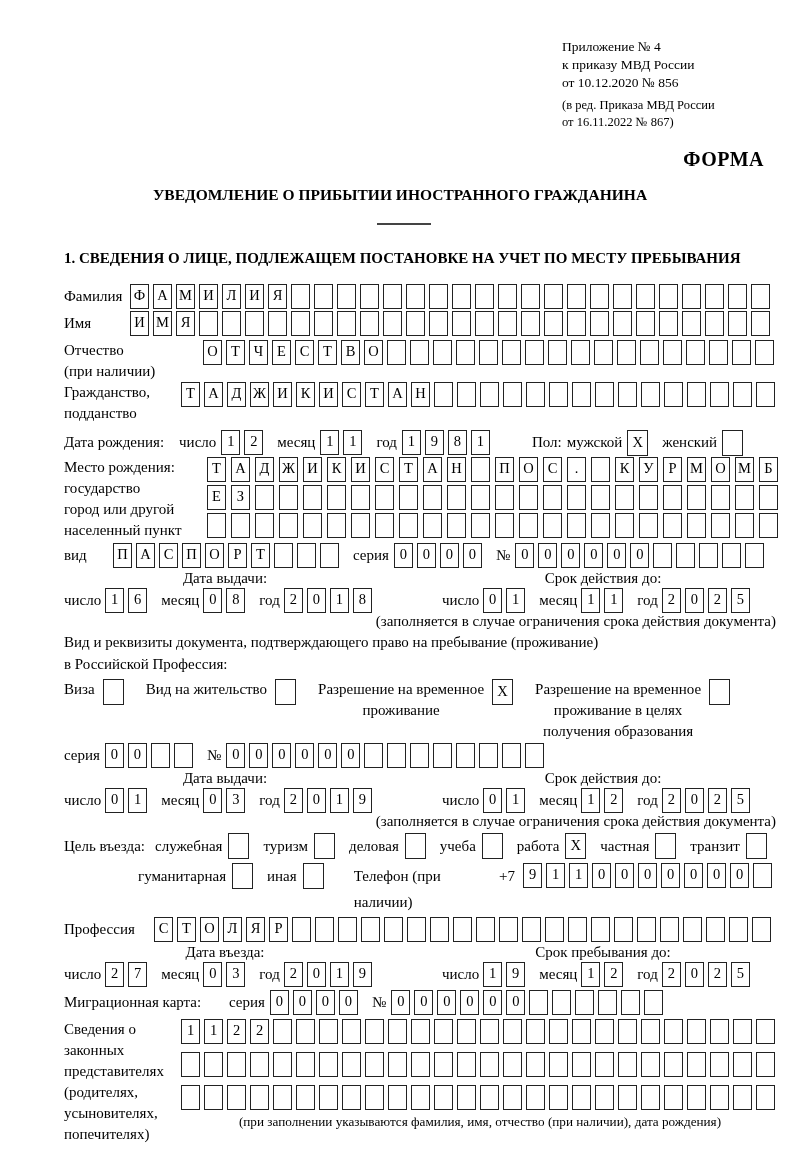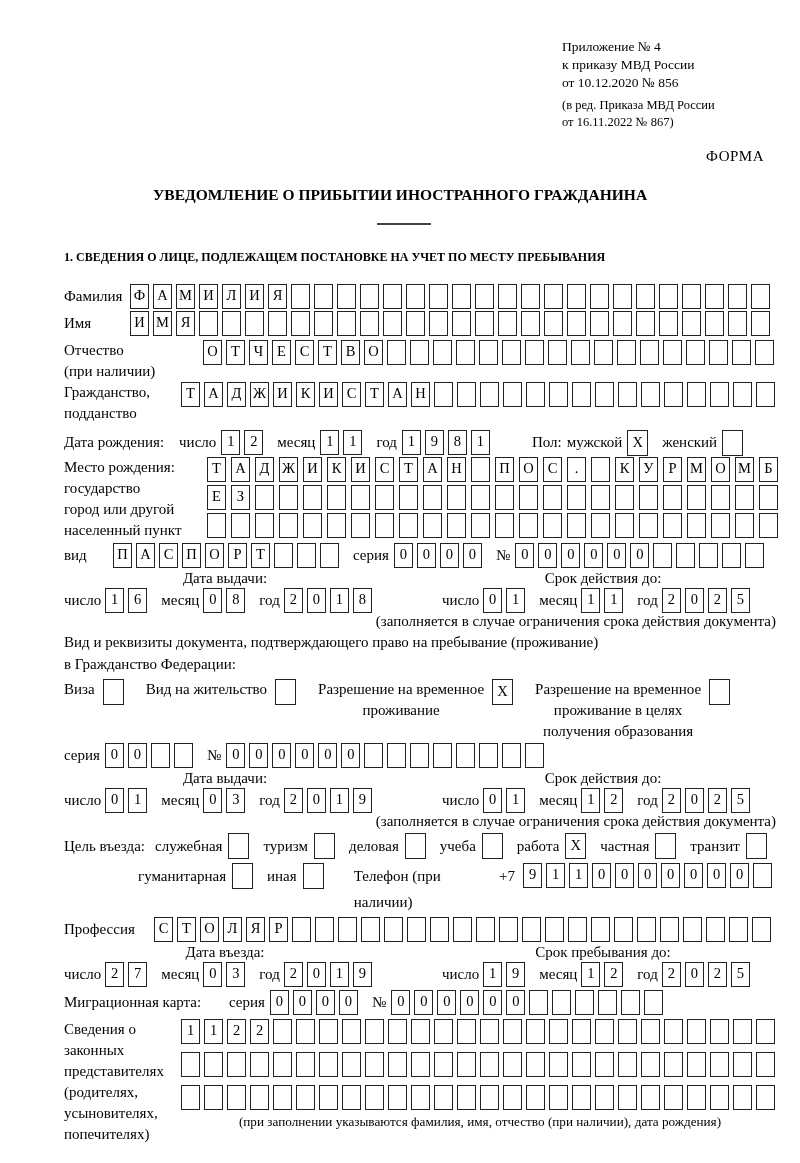--- a/index.html
+++ b/index.html
@@ -6,29 +6,29 @@
   body {
     width:800px; height:1163px; position:relative;
     font-family:"Liberation Serif","DejaVu Serif",serif;
     color:#000; font-size:15px;
   }
   .page { position:absolute; inset:0; overflow:hidden; }
 
   
   .appendix { position:absolute; left:562px; top:38px; font-size:13.5px; line-height:1.35; }
   .appendix .edition { margin-top:4px; font-size:12.5px; }
-  .forma { position:absolute; top:148px; right:36px; font-weight:normal; font-size:15px; letter-spacing:.5px; }
+  .forma { position:absolute; top:148px; right:36px; font-weight:bold; font-size:20px; letter-spacing:.5px; }
 
   
   .title { position:absolute; top:183px; left:0; width:100%; text-align:center;
            font-weight:bold; font-size:15.5px; line-height:1.6; }
   .title-line { display:inline-block; width:54px; border-bottom:2px solid #444; height:13px; margin-left:8px; }
 
   .sec-heading { position:absolute; top:250px; left:64px; width:712px;
-                 font-weight:bold; font-size:12px; }
+                 font-weight:bold; font-size:15px; }
 
   .content { position:absolute; top:278px; left:64px; width:712px; }
 
   
   .cell { display:inline-block; box-sizing:border-box; width:19px; height:25px;
           border:1.6px solid #222; margin-right:4px; text-align:center;
           font-size:14.5px; line-height:21px; vertical-align:top; background:#fff; }
   .boxes { display:inline-block; white-space:nowrap; height:25px; }
   .gap5 .cell { margin-right:5px; }
   .chk .cell { width:21px; height:26px; line-height:23px; }
@@ -186,21 +186,21 @@
           <span class="boxes"><span class="cell">1</span><span class="cell">1</span></span>
           <span class="dlabel">год</span>
           <span class="boxes"><span class="cell">2</span><span class="cell">0</span><span class="cell">2</span><span class="cell">5</span></span>
         </div>
       </div>
     </div>
     <div class="dnote">(заполняется в случае ограничения срока действия документа)</div>
 
     <div class="intro">
       <div>Вид и реквизиты документа, подтверждающего право на пребывание (проживание)</div>
-      <div>в Гражданство Федерации:</div>
+      <div>в Российской Профессия:</div>
     </div>
 
     <div class="permits mt4">
       <div class="permit">
         <span class="plines">
             <div>Виза</div>
           </span>
         <span class="boxes chk"><span class="cell"></span></span>
       </div>
       <div class="permit">

